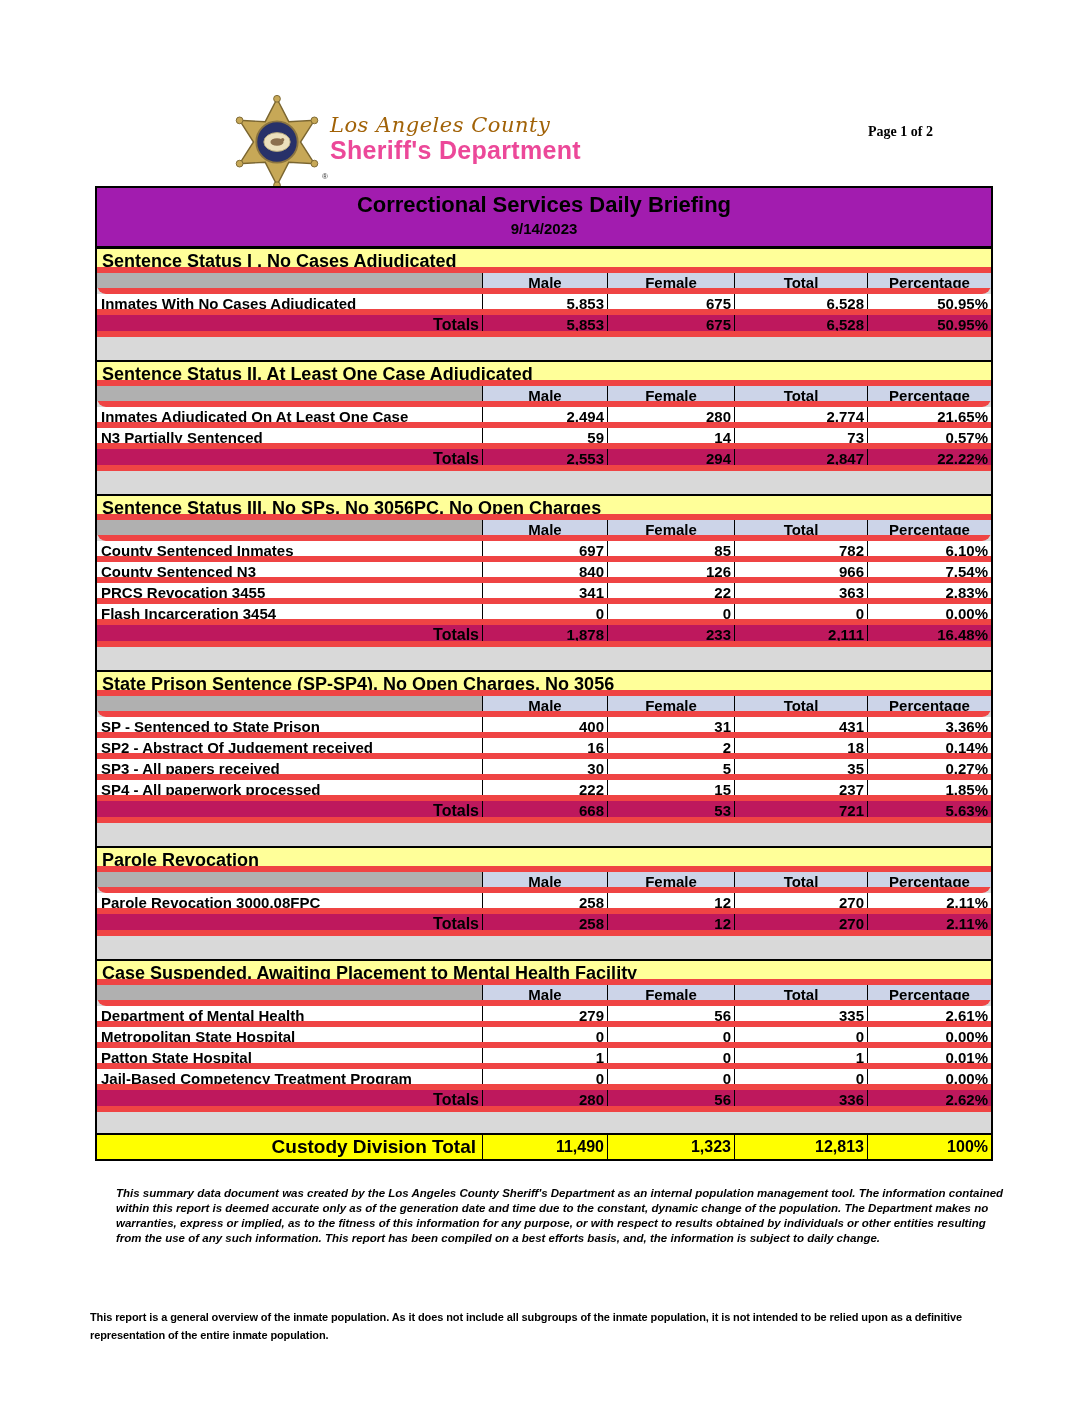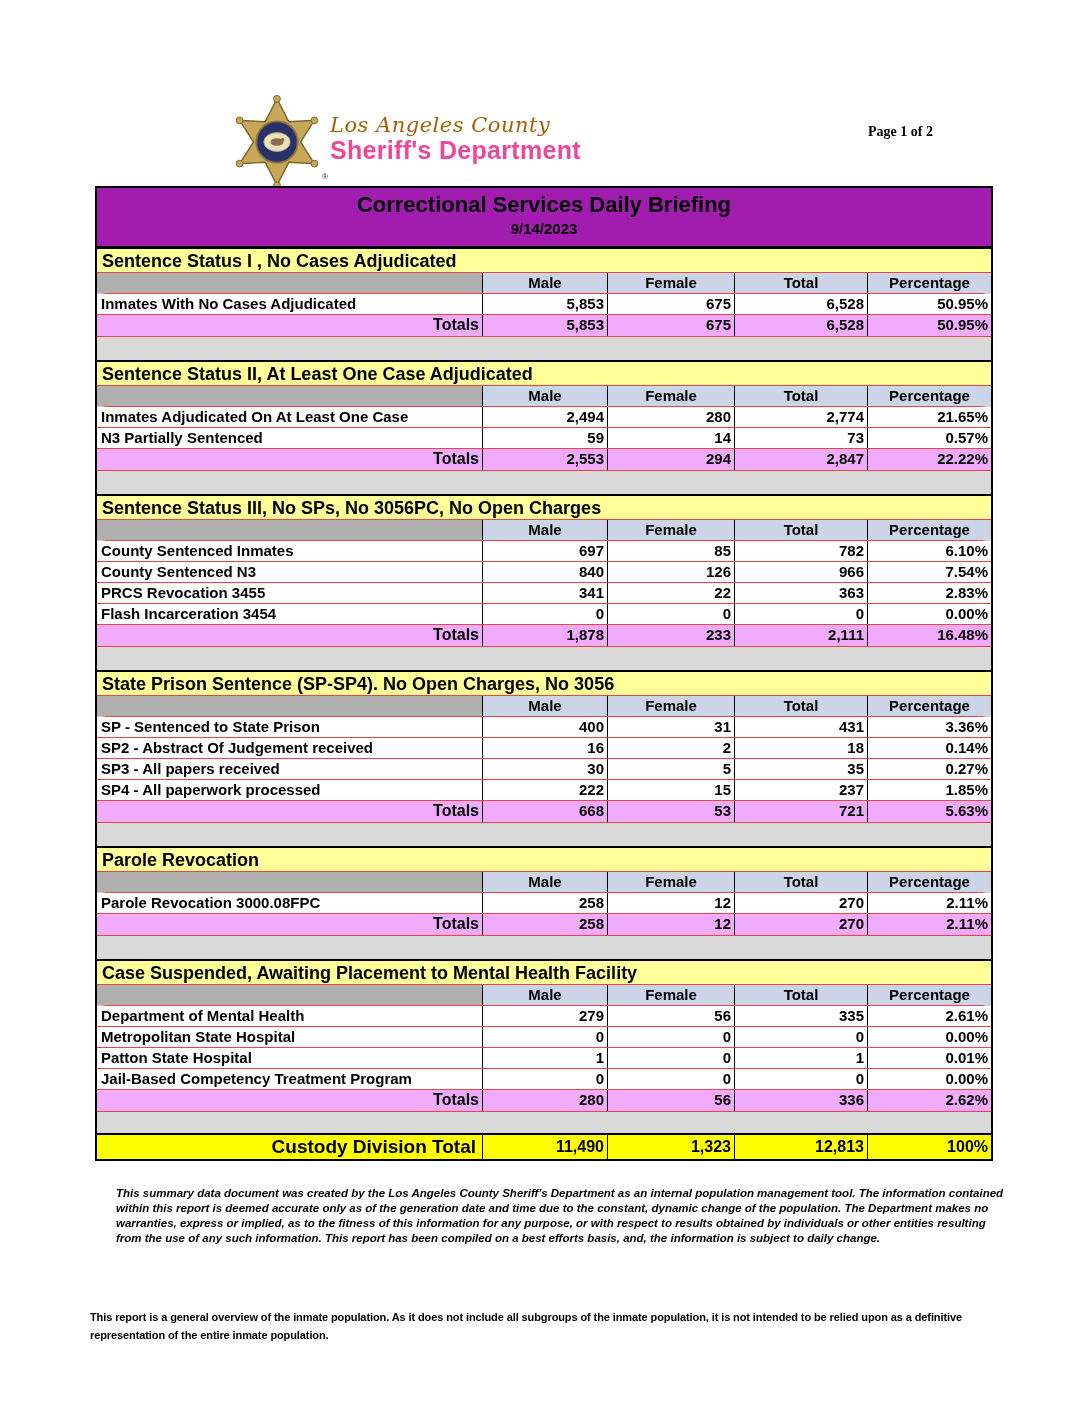--- a/index.html
+++ b/index.html
@@ -21,21 +21,21 @@
   .agency-line2 {
     font-size:25px; font-weight:bold; letter-spacing:0.3px; line-height:26px; color:#ec4899;
   }
   .page-label { position:absolute; left:868px; top:124px; font-size:14px; font-weight:bold;font-family:Liberation Serif, serif; }
 
   
   .table-wrap {
     position:absolute; left:95px; top:186px; width:898px;
     border:2px solid #000; box-sizing:border-box; background:#d9d9d9;
   }
-  .row { display:flex; box-sizing:border-box; border-bottom:1px solid #ef4444; }
+  .row { display:flex; box-sizing:border-box; border-bottom:6px solid #ef4444; }
   .cell {
     box-sizing:border-box; overflow:hidden; white-space:nowrap;
     border-right:1px solid #000; flex:0 0 auto;
   }
   .cell:last-child { border-right:none; flex:1 1 auto; }
   .c0 { width:386px; } .c1 { width:125px; } .c2 { width:127px; } .c3 { width:133px; } .c4 { width:123px; }
   .full { width:100%; border-right:none; }
 
   .title-bar {
     display:block; background:#a21caf; text-align:center;
@@ -54,21 +54,21 @@
   .colhead .colname {
     background:#ccd4e8; text-align:center; font-weight:bold; font-size:15px;
   }
 
   .data-row { height:21px; line-height:19px; }
   .data-row .cell { background:#ffffff; font-weight:bold; font-size:15px; }
   .lbl { padding-left:4px; text-align:left; }
   .num { text-align:right; padding-right:3px; }
 
   .totals-row { height:22px; line-height:20px; }
-  .totals-row .cell { background:#f0abfc; font-weight:bold; font-size:15px; }
+  .totals-row .cell { background:#be185d; font-weight:bold; font-size:15px; }
   .totals-row .tlabel { text-align:right; padding-right:3px; font-size:16px; }
 
   .gap { height:23px; background:#d9d9d9; border-bottom:none; }
   .gap-last { height:21px; }
 
   .grand { height:26px; line-height:23px; border-top:2px solid #000; border-bottom:none; }
   .grand .cell { background:#ffff00; font-weight:bold; }
   .grand .glabel { text-align:right; padding-right:6px; font-size:19px; }
   .grand .num { font-size:16px; }
 

